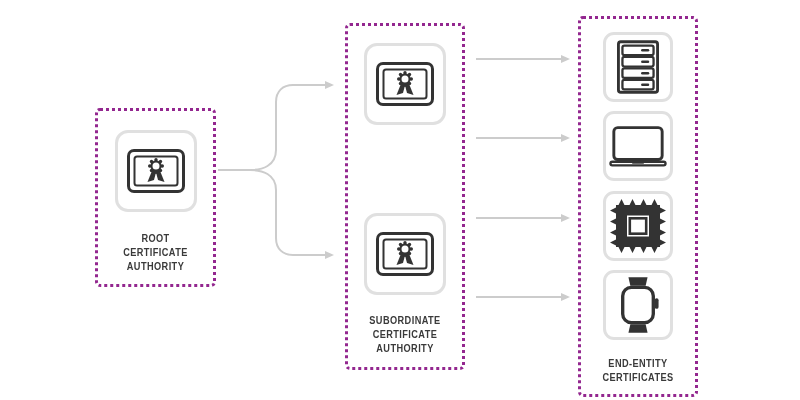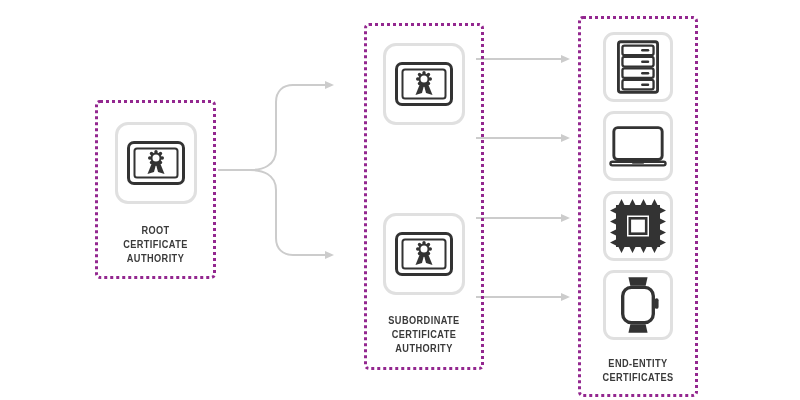--- a/index.html
+++ b/index.html
@@ -18,22 +18,22 @@
     background:var(--background);
     overflow:hidden;
     font-family:"Liberation Sans",sans-serif;
   }
   .connectors{position:absolute;left:0;top:0;width:800px;height:400px;}
   .node{
     position:absolute;
     border:3px dotted var(--accent-border);
     border-radius:5px;
   }
-  .node-root{left:95px;top:100px;width:121px;height:179px;}
-  .node-sub{left:364px;top:23px;width:120px;height:347px;}
+  .node-root{left:95px;top:108px;width:121px;height:179px;}
+  .node-sub{left:345px;top:23px;width:120px;height:347px;}
   .node-end{left:578px;top:16px;width:120px;height:381px;}
   .tile{
     position:absolute;
     left:50%;transform:translateX(-50%);
     background:var(--background);
     border:3px solid var(--tile-border);
     display:flex;align-items:center;justify-content:center;
   }
   .tile-lg{width:82px;height:82px;border-radius:13px;}
   .tile-sm{width:70px;height:70px;border-radius:11px;}

